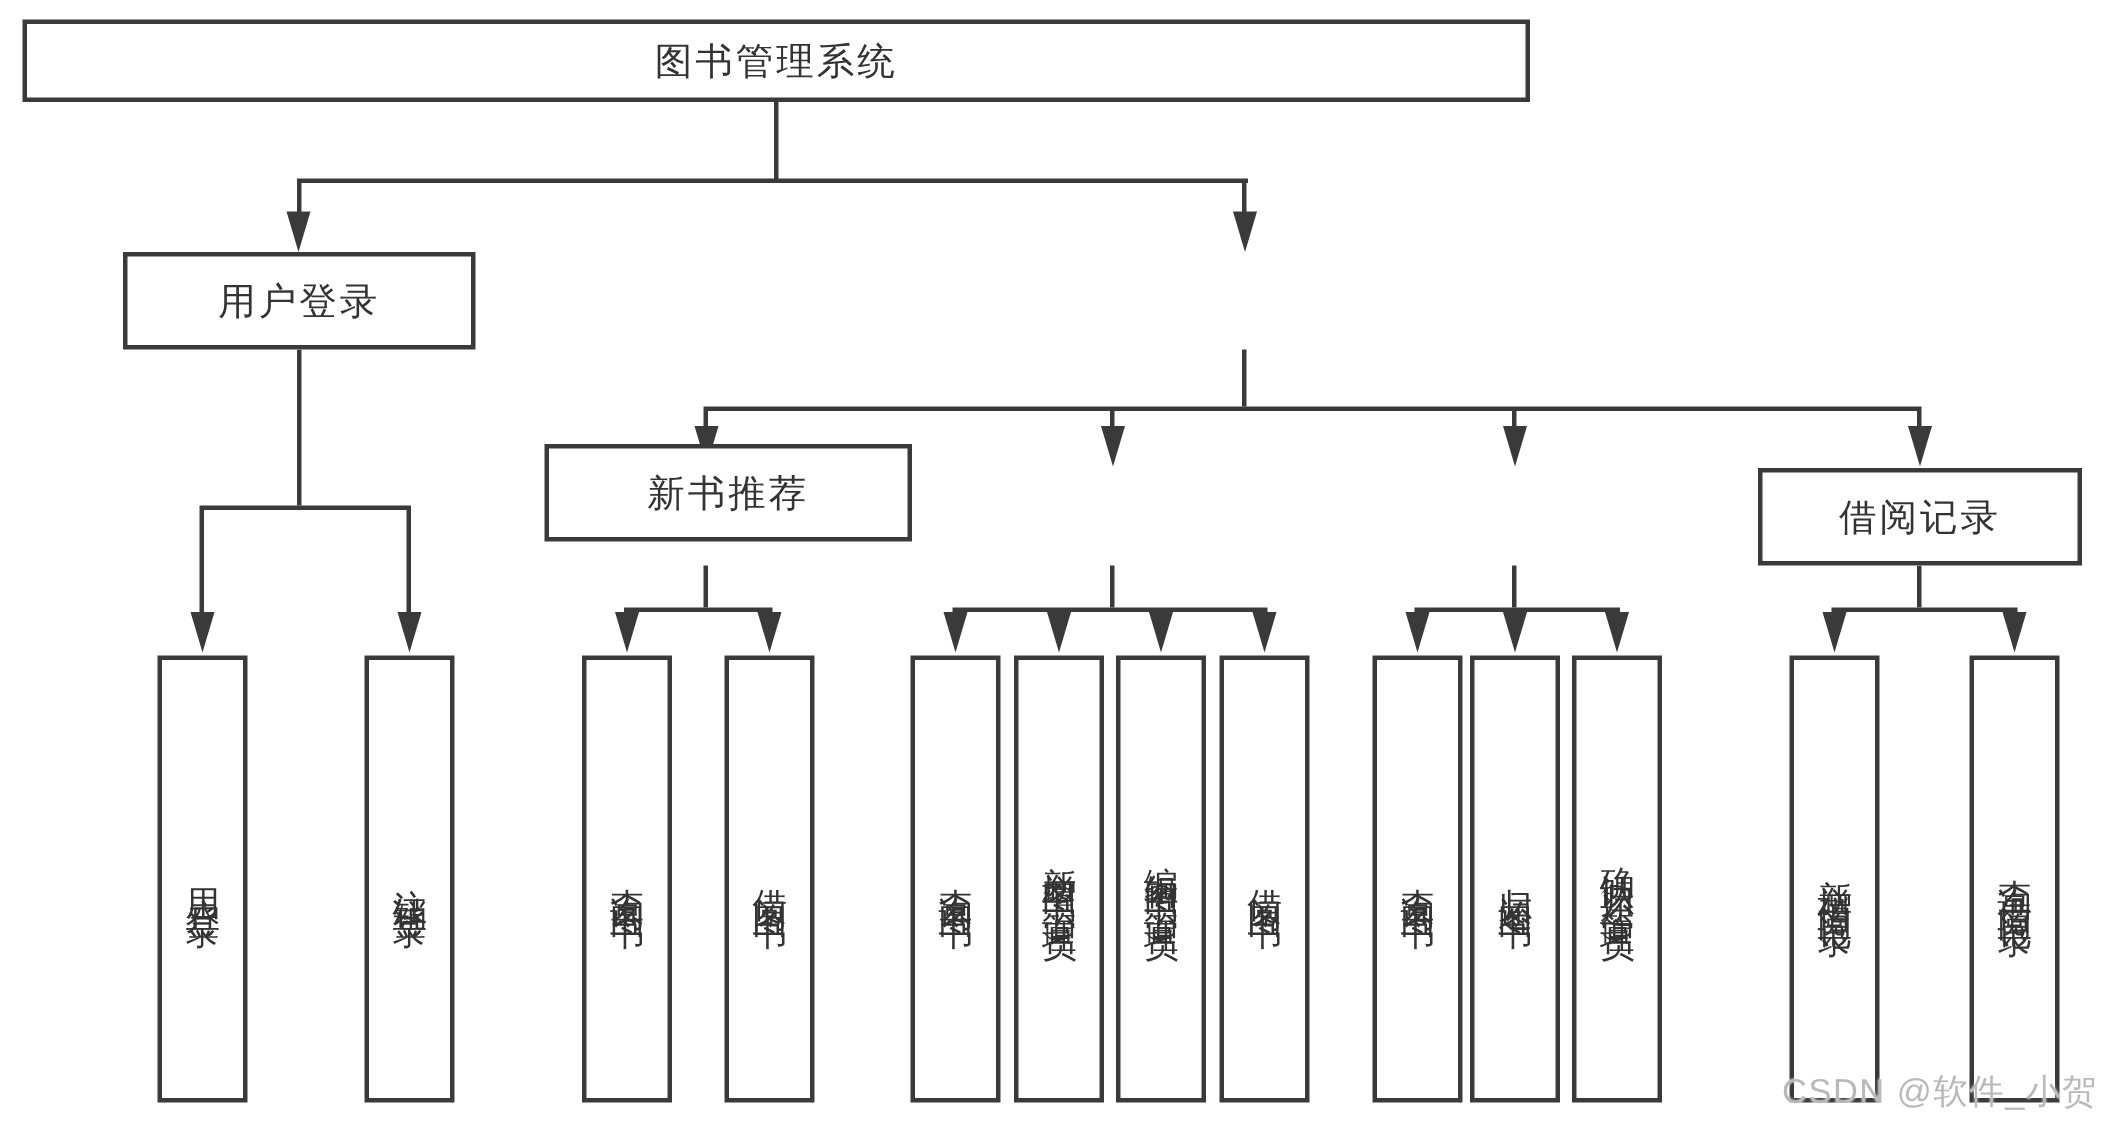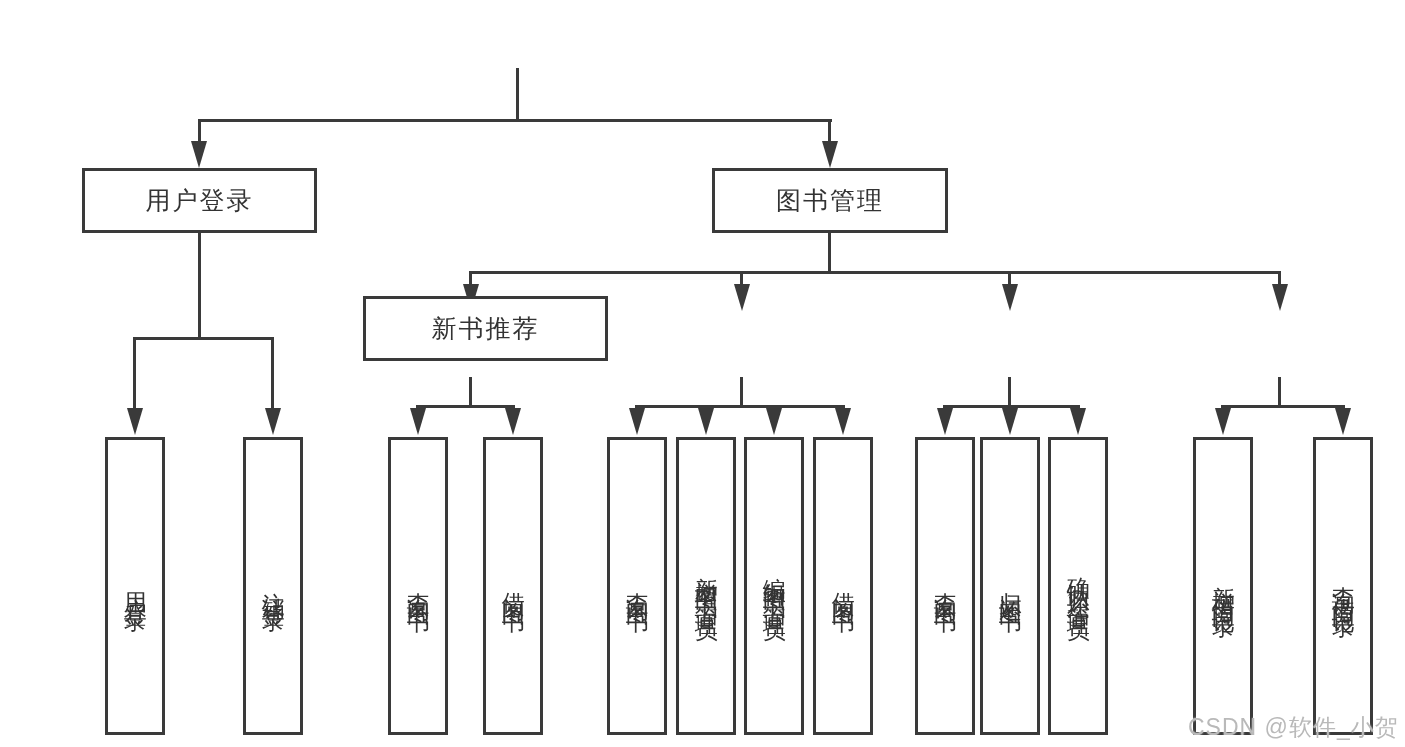--- a/index.html
+++ b/index.html
@@ -64,33 +64,33 @@
     text-shadow:0 0 2px #ffffff;
     z-index:3;
     letter-spacing:1px;
   }
 </style>
 </head>
 <body>
 
 <div class="canvas">
 
+  <div class="hbox" style="left:15px;top:13px;width:1005px;height:55px">
+    <span>图书管理系统</span>
+  </div>
 
   <div class="line" style="left:516px;top:68px;width:3px;height:53px"></div>
   <div class="line" style="left:198px;top:119px;width:634px;height:3px"></div>
   <div class="line" style="left:198px;top:121px;width:3px;height:22px"></div>
   <div class="arr" style="left:191px;top:141px"></div>
   <div class="line" style="left:828px;top:121px;width:3px;height:22px"></div>
   <div class="arr" style="left:822px;top:141px"></div>
 
   <div class="hbox" style="left:82px;top:168px;width:235px;height:65px">
     <span>用户登录</span>
-  </div>
-  <div class="hbox" style="left:712px;top:168px;width:236px;height:65px">
-    <span>图书管理</span>
   </div>
 
   <div class="line" style="left:198px;top:233px;width:3px;height:104px"></div>
   <div class="line" style="left:133px;top:337px;width:141px;height:3px"></div>
   <div class="line" style="left:133px;top:340px;width:3px;height:70px"></div>
   <div class="arr" style="left:127px;top:408px"></div>
   <div class="line" style="left:271px;top:340px;width:3px;height:70px"></div>
   <div class="arr" style="left:265px;top:408px"></div>
 
   <div class="line" style="left:828px;top:233px;width:3px;height:38px"></div>
@@ -99,20 +99,23 @@
   <div class="arr" style="left:463px;top:284px"></div>
   <div class="line" style="left:740px;top:274px;width:3px;height:12px"></div>
   <div class="arr" style="left:734px;top:284px"></div>
   <div class="line" style="left:1008px;top:274px;width:3px;height:12px"></div>
   <div class="arr" style="left:1002px;top:284px"></div>
   <div class="line" style="left:1278px;top:274px;width:3px;height:12px"></div>
   <div class="arr" style="left:1272px;top:284px"></div>
 
   <div class="hbox" style="left:363px;top:296px;width:245px;height:65px">
     <span>新书推荐</span>
+  </div>
+  <div class="hbox" style="left:1172px;top:312px;width:216px;height:65px">
+    <span>借阅记录</span>
   </div>
 
   <div class="line" style="left:469px;top:377px;width:3px;height:28px"></div>
   <div class="line" style="left:416px;top:405px;width:99px;height:3px"></div>
   <div class="arr" style="left:410px;top:408px"></div>
   <div class="arr" style="left:505px;top:408px"></div>
 
   <div class="line" style="left:740px;top:377px;width:3px;height:28px"></div>
   <div class="line" style="left:635px;top:405px;width:210px;height:3px"></div>
   <div class="arr" style="left:629px;top:408px"></div>

